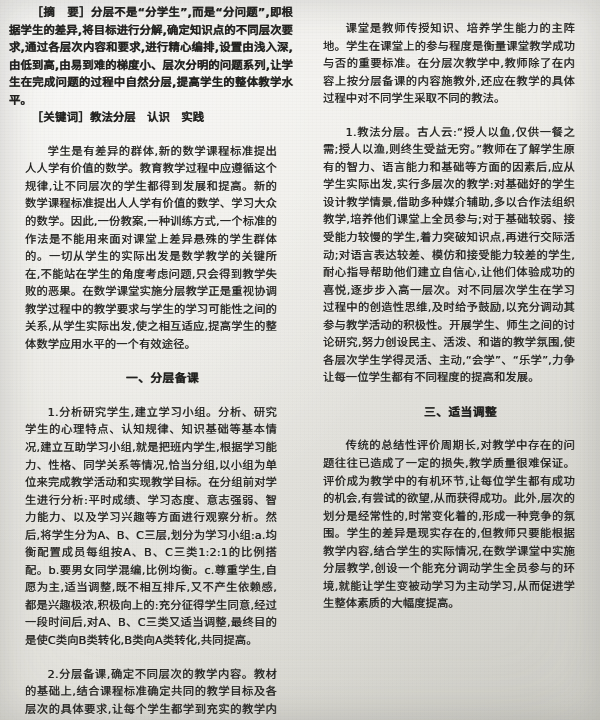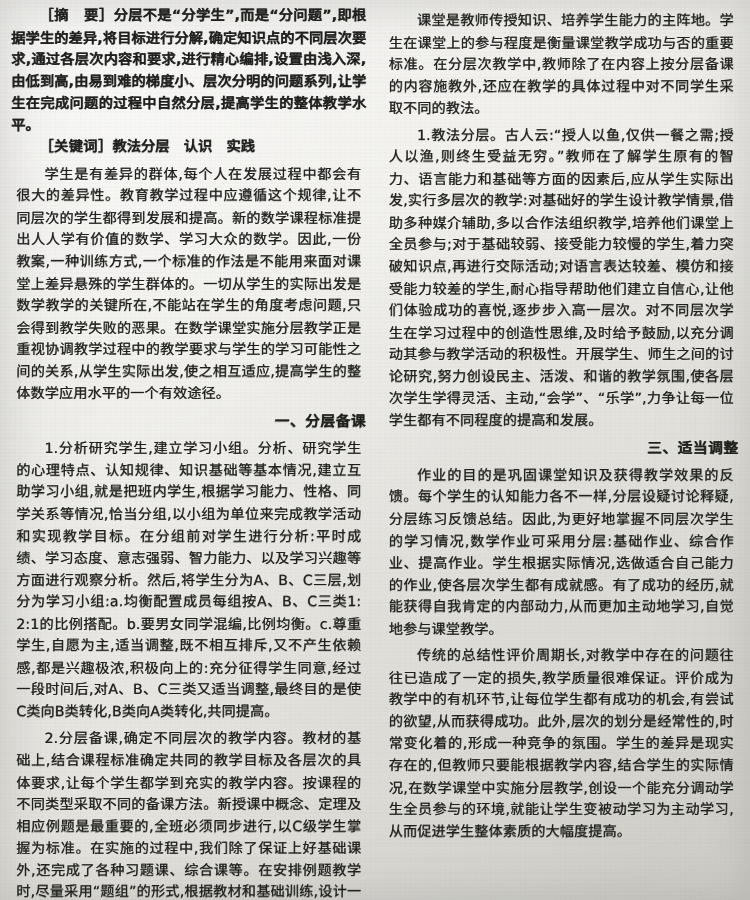--- a/index.html
+++ b/index.html
@@ -67,21 +67,21 @@
     text-align: justify;
     text-justify: inter-character;
     letter-spacing: 0.1px;
     word-break: break-all;
     -webkit-font-smoothing: none;
   }
 
   .body-text {
     font-size: 11.3px;
     line-height: 17.55px;
-    margin: 4px;
+    margin: 16px;
     text-indent: 2em;
     text-shadow:
       0.35px 0 0 rgba(40,40,38,0.50),
       -0.3px 0.3px 0 rgba(70,70,66,0.30),
       0 0.4px 0.4px rgba(90,90,84,0.25);
   }
 
   .meta-line {
     font-size: 11.3px;
     line-height: 17.55px;
@@ -94,54 +94,53 @@
   }
   .meta-line .tag { letter-spacing: 0.4px; }
 
   .heading {
     font-size: 11.6px;
     line-height: 18.5px;
     margin: 0;
     text-indent: 2em;
     font-weight: 700;
     letter-spacing: 0.6px;
-    text-align: right;
+    text-align: center;
     text-shadow:
       0.45px 0 0 rgba(30,30,28,0.62),
       -0.35px 0.35px 0 rgba(60,60,56,0.38);
   }
 </style>
 </head>
 <body>
 
 <div id="page">
 
   <div class="columns">
 
     <div class="col">
 
       <p class="meta-line"><span class="tag">［摘　要］</span><span>分层不是“分学生”,而是“分问题”,即根据学生的差异,将目标进行分解,确定知识点的不同层次要求,通过各层次内容和要求,进行精心编排,设置由浅入深,由低到高,由易到难的梯度小、层次分明的问题系列,让学生在完成问题的过程中自然分层,提高学生的整体教学水平。</span></p>
 
       <p class="meta-line"><span class="tag">［关键词］</span><span>教法分层　认识　实践</span></p>
 
-      <p class="body-text">学生是有差异的群体,每个人在发展过程中都会有很大的差异性。教育教学过程中应遵循这个规律,让不同层次的学生都得到发展和提高。新的数学课程标准提出人人学有价值的数学、学习大众的数学。因此,一份教案,一种训练方式,一个标准的作法是不能用来面对课堂上差异悬殊的学生群体的。一切从学生的实际出发是数学教学的关键所在,不能站在学生的角度考虑问题,只会得到教学失败的恶果。在数学课堂实施分层教学正是重视协调教学过程中的教学要求与学生的学习可能性之间的关系,从学生实际出发,使之相互适应,提高学生的整体数学应用水平的一个有效途径。</p>
+      <p class="body-text">学生是有差异的群体,新的数学课程标准提出人人学有价值的数学。教育教学过程中应遵循这个规律,让不同层次的学生都得到发展和提高。新的数学课程标准提出人人学有价值的数学、学习大众的数学。因此,一份教案,一种训练方式,一个标准的作法是不能用来面对课堂上差异悬殊的学生群体的。一切从学生的实际出发是数学教学的关键所在,不能站在学生的角度考虑问题,只会得到教学失败的恶果。在数学课堂实施分层教学正是重视协调教学过程中的教学要求与学生的学习可能性之间的关系,从学生实际出发,使之相互适应,提高学生的整体数学应用水平的一个有效途径。</p>
 
       <p class="heading">一、分层备课</p>
       <p class="body-text">1.分析研究学生,建立学习小组。分析、研究学生的心理特点、认知规律、知识基础等基本情况,建立互助学习小组,就是把班内学生,根据学习能力、性格、同学关系等情况,恰当分组,以小组为单位来完成教学活动和实现教学目标。在分组前对学生进行分析:平时成绩、学习态度、意志强弱、智力能力、以及学习兴趣等方面进行观察分析。然后,将学生分为A、B、C三层,划分为学习小组:a.均衡配置成员每组按A、B、C三类1:2:1的比例搭配。b.要男女同学混编,比例均衡。c.尊重学生,自愿为主,适当调整,既不相互排斥,又不产生依赖感,都是兴趣极浓,积极向上的:充分征得学生同意,经过一段时间后,对A、B、C三类又适当调整,最终目的是使C类向B类转化,B类向A类转化,共同提高。</p>
       <p class="body-text">2.分层备课,确定不同层次的教学内容。教材的基础上,结合课程标准确定共同的教学目标及各层次的具体要求,让每个学生都学到充实的教学内容。按课程的不同类型采取不同的备课方法。新授课中概念、定理及相应例题是最重要的,全班必须同步进行,以C级学生掌握为标准。在实施的过程中,我们除了保证上好基础课外,还完成了各种习题课、综合课等。在安排例题教学时,尽量采用“题组”的形式,根据教材和基础训练,设计一系列代表不同层次的“变式”问题。包括开放性问题,让每个层次的学生“跳一跳”才能够到,以激发其学习兴趣,从而实现各层次教学的具体目标。</p>
 
     </div>
 
     <div class="col">
 
       <p class="body-text">课堂是教师传授知识、培养学生能力的主阵地。学生在课堂上的参与程度是衡量课堂教学成功与否的重要标准。在分层次教学中,教师除了在内容上按分层备课的内容施教外,还应在教学的具体过程中对不同学生采取不同的教法。</p>
       <p class="body-text">1.教法分层。古人云:“授人以鱼,仅供一餐之需;授人以渔,则终生受益无穷。”教师在了解学生原有的智力、语言能力和基础等方面的因素后,应从学生实际出发,实行多层次的教学:对基础好的学生设计教学情景,借助多种媒介辅助,多以合作法组织教学,培养他们课堂上全员参与;对于基础较弱、接受能力较慢的学生,着力突破知识点,再进行交际活动;对语言表达较差、模仿和接受能力较差的学生,耐心指导帮助他们建立自信心,让他们体验成功的喜悦,逐步步入高一层次。对不同层次学生在学习过程中的创造性思维,及时给予鼓励,以充分调动其参与教学活动的积极性。开展学生、师生之间的讨论研究,努力创设民主、活泼、和谐的教学氛围,使各层次学生学得灵活、主动,“会学”、“乐学”,力争让每一位学生都有不同程度的提高和发展。</p>
 
       <p class="heading">三、适当调整</p>
-      <p class="body-text">作业的目的是巩固课堂知识及获得教学效果的反馈。每个学生的认知能力各不一样,分层设疑讨论释疑,分层练习反馈总结。因此,为更好地掌握不同层次学生的学习情况,数学作业可采用分层:基础作业、综合作业、提高作业。学生根据实际情况,选做适合自己能力的作业,使各层次学生都有成就感。有了成功的经历,就能获得自我肯定的内部动力,从而更加主动地学习,自觉地参与课堂教学。</p>
 
       <p class="body-text">传统的总结性评价周期长,对教学中存在的问题往往已造成了一定的损失,教学质量很难保证。评价成为教学中的有机环节,让每位学生都有成功的机会,有尝试的欲望,从而获得成功。此外,层次的划分是经常性的,时常变化着的,形成一种竞争的氛围。学生的差异是现实存在的,但教师只要能根据教学内容,结合学生的实际情况,在数学课堂中实施分层教学,创设一个能充分调动学生全员参与的环境,就能让学生变被动学习为主动学习,从而促进学生整体素质的大幅度提高。</p>
 
     </div>
 
   </div>
 
   <div id="grain"></div>
   <div id="vignette"></div>
 </div>

